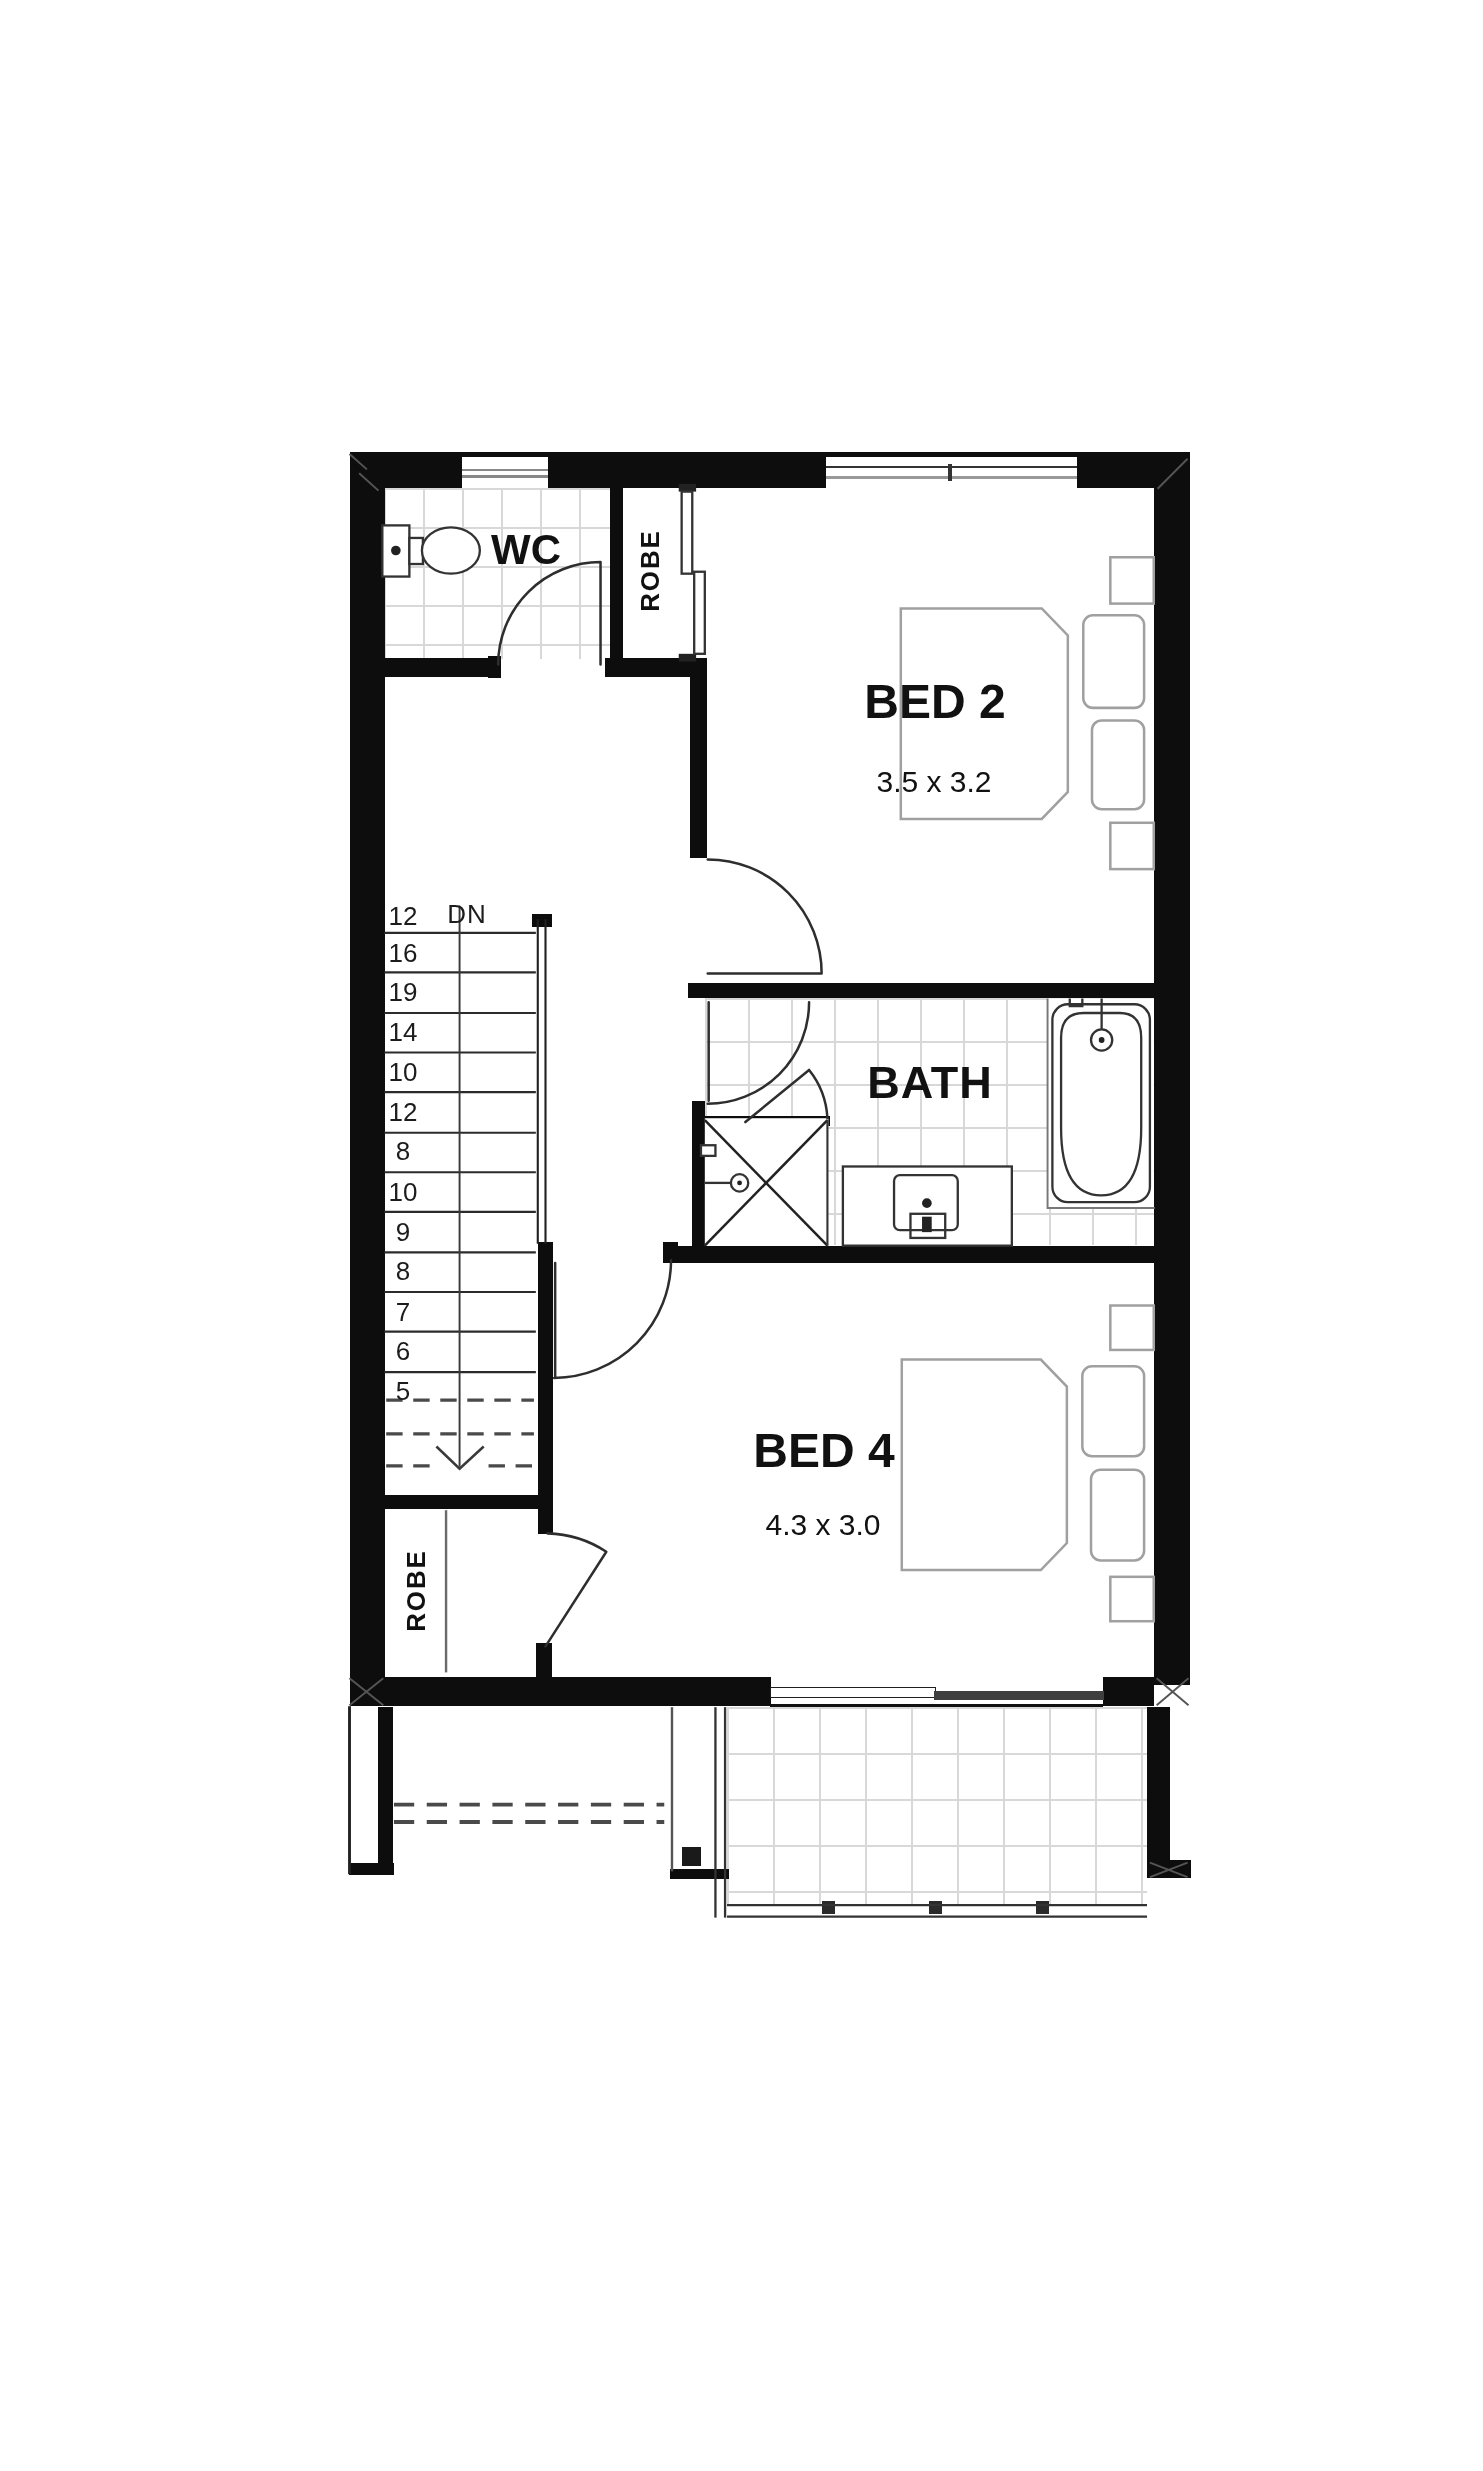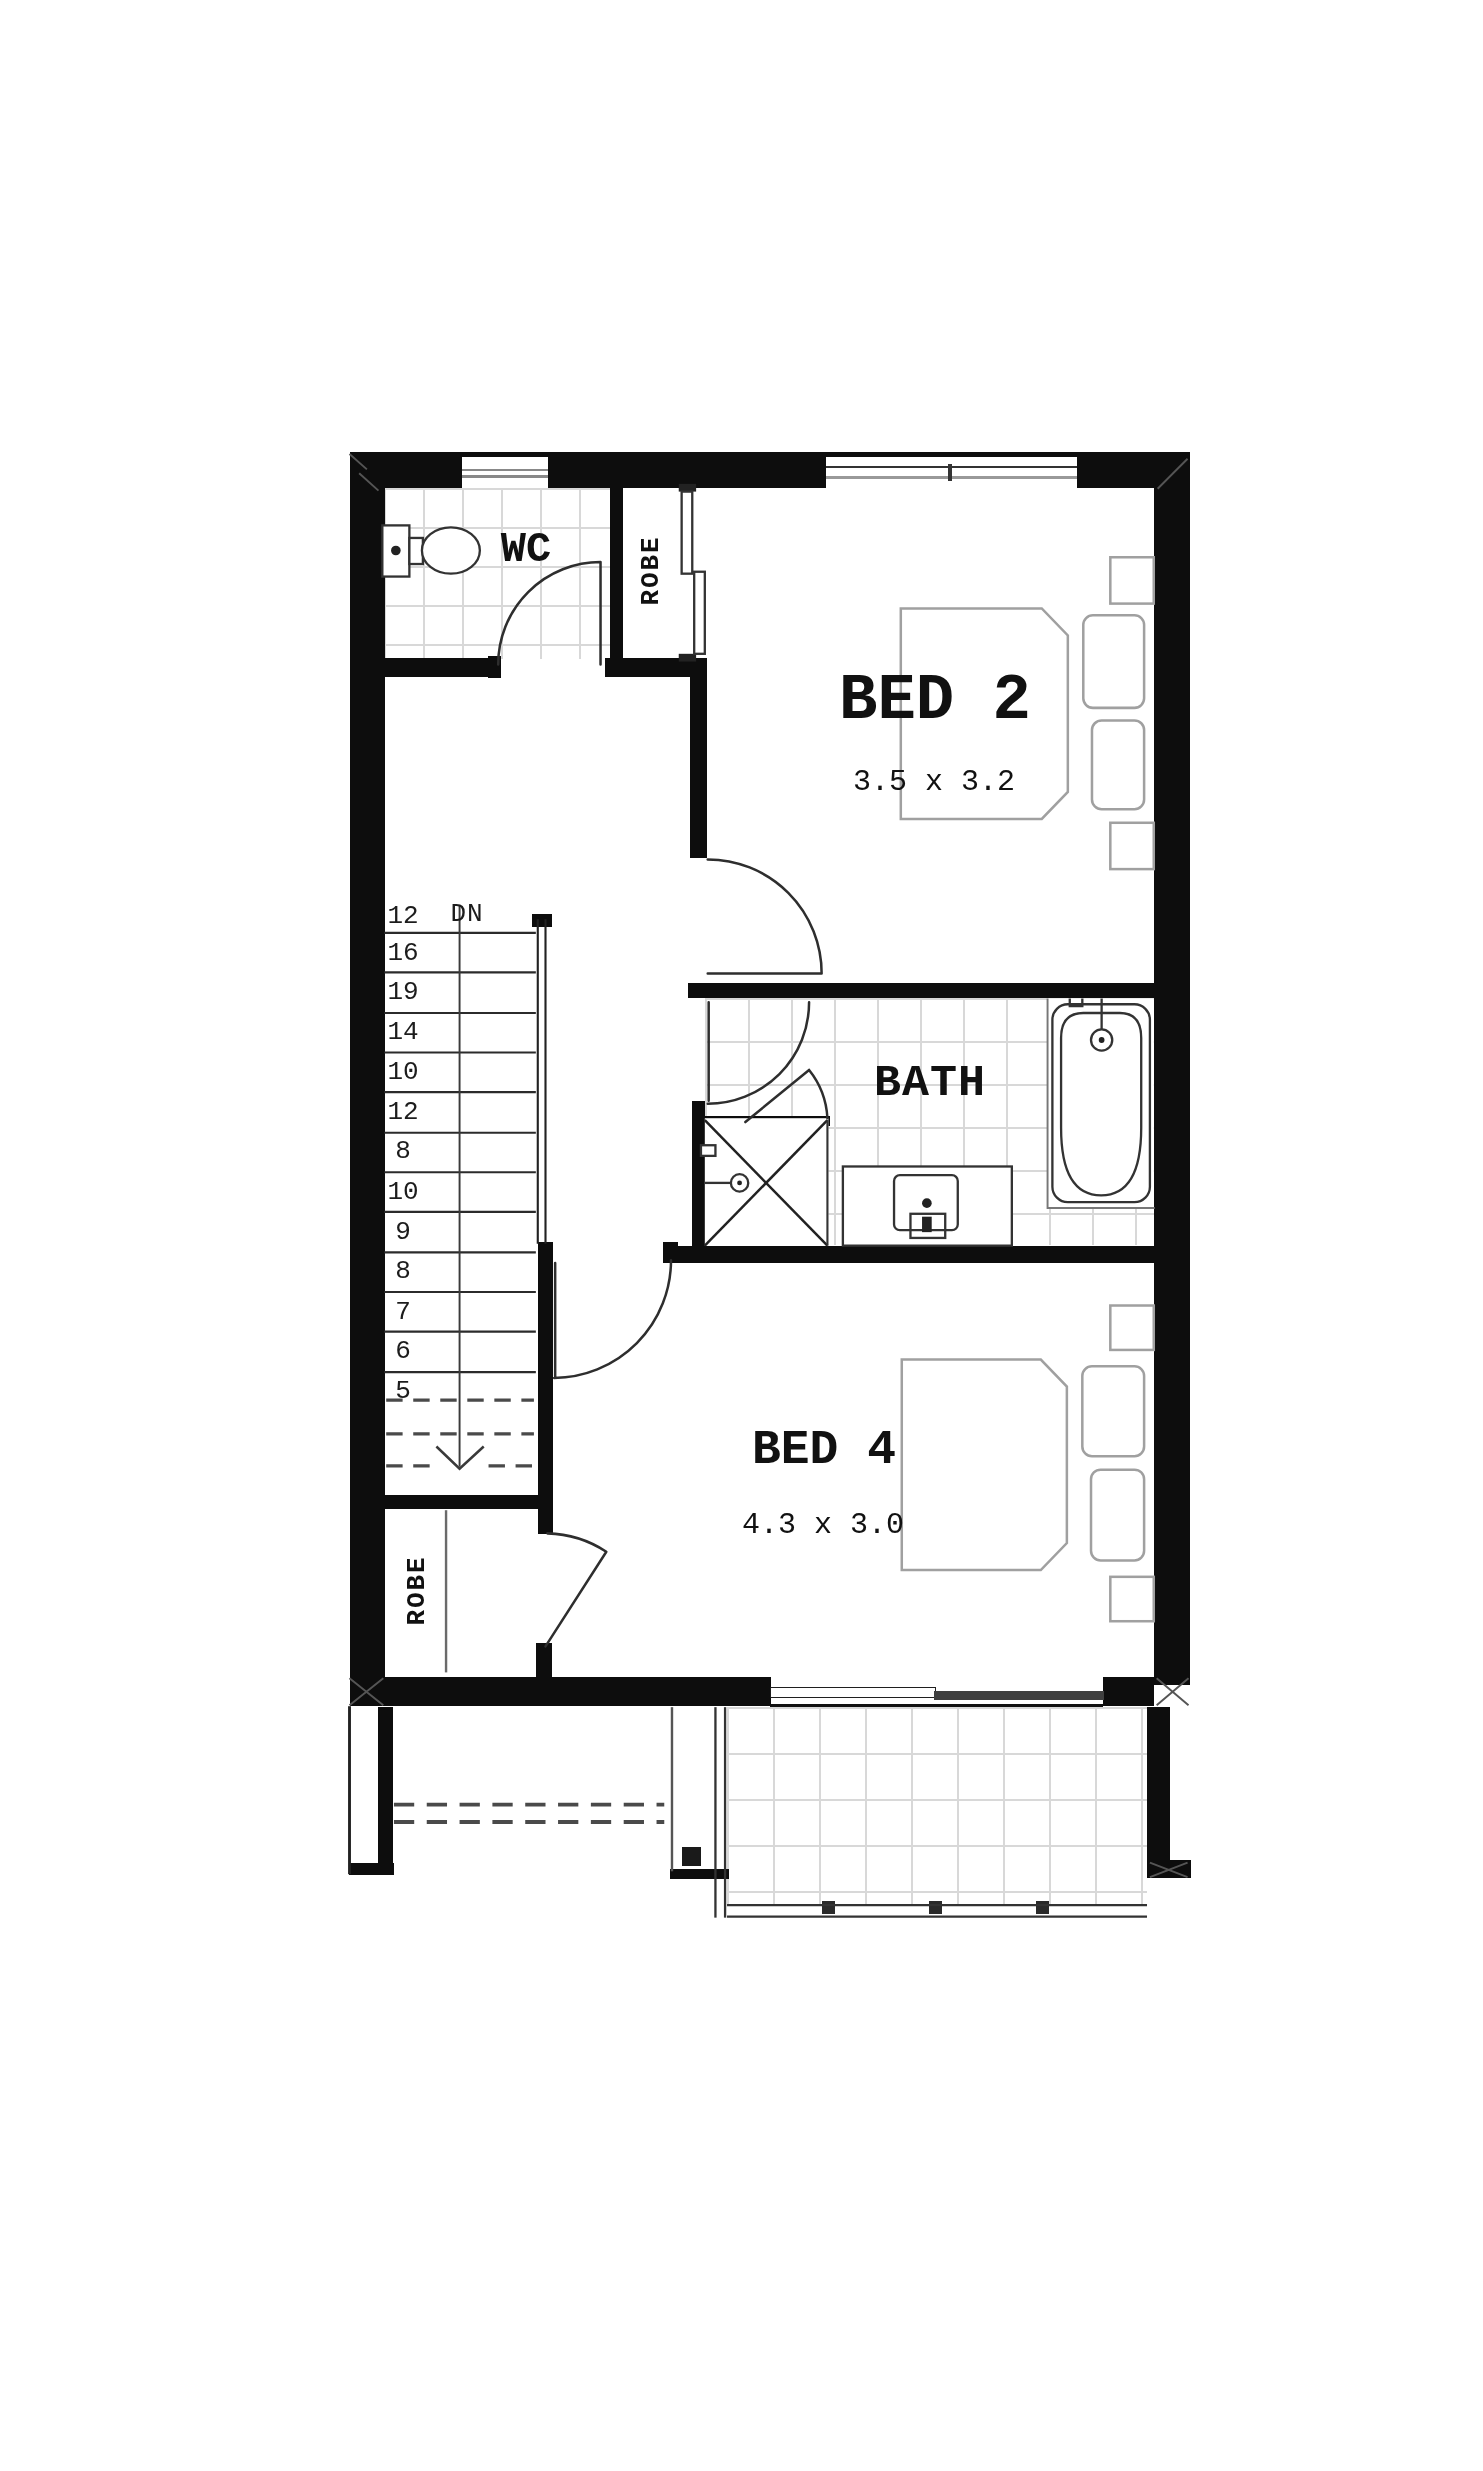--- a/index.html
+++ b/index.html
@@ -1,21 +1,21 @@
 <!DOCTYPE html>
 <html style="--wall: #0d0d0d; --door-line: #2e2e2e; --fixture-line: #333333; --furniture-line: #a0a0a0; --tile-line: #d8d8d8; --text: #111111;"><head>
 <meta charset="utf-8">
 <style>
   :root{
     --wall:#0d0d0d; --door-line:#2e2e2e; --fixture-line:#333333;
     --furniture-line:#a0a0a0; --tile-line:#d8d8d8; --text:#111111;
   }
   html,body{margin:0;padding:0;background:#ffffff;}
   #canvas{position:relative;width:1483px;height:2472px;background:#fff;overflow:hidden;
-          font-family:Liberation Mono, monospace;}
+          font-family:Liberation Sans, sans-serif;}
   .wall{position:absolute;background:var(--wall);}
   .cap{position:absolute;background:var(--wall);}
   .grid{position:absolute;background-color:#fff;
         background-image:linear-gradient(var(--tile-line) 1.9px,transparent 1.9px),
                          linear-gradient(90deg,var(--tile-line) 1.9px,transparent 1.9px);}
   .label{position:absolute;display:flex;align-items:center;justify-content:center;
          color:var(--text);font-weight:700;white-space:nowrap;}
   .dim{font-weight:500;}
   .num{position:absolute;width:42px;height:31px;text-align:center;font-size:26px;
        line-height:31px;color:#1c1c1c;font-weight:400;}
@@ -207,21 +207,21 @@
       <path d="M 362 1738 L 397 1766 M 397 1738 L 362 1766" fill="none"></path>
       <path d="M 1198 1738 L 1231 1766 M 1231 1738 L 1198 1766" fill="none"></path>
       <path d="M 1191 1929 L 1230 1944 M 1230 1929 L 1191 1944" fill="none"></path>
     </g>
   </svg>
 
   <div class="label" style="left:471px;top:525px;width:110px;height:50px;font-size:42px;">WC</div>
 
   <div class="label" style="left:602px;top:522px;width:97px;height:97px;font-size:26px;letter-spacing:1.9px;transform:rotate(-90deg);">ROBE</div>
 
-  <div class="label" style="left:819px;top:674px;width:232px;height:54px;font-size:64px;">BED 2</div>
+  <div class="label" style="left:819px;top:674px;width:232px;height:54px;font-size:48px;">BED 2</div>
   <div class="label dim" style="left:828px;top:764px;width:212px;height:35px;font-size:30px;">3.5 x 3.2</div>
 
   <div class="label" style="left:814px;top:1058px;width:232px;height:50px;font-size:45px;letter-spacing:1px;">BATH</div>
 
   <div class="label" style="left:708px;top:1423px;width:232px;height:54px;font-size:48px;">BED 4</div>
   <div class="label dim" style="left:717px;top:1479px;width:212px;height:35px;font-size:30px;margin-top:28px;">4.3 x 3.0</div>
 
   <div class="label" style="left:368px;top:1542px;width:97px;height:97px;font-size:26px;letter-spacing:1.9px;transform:rotate(-90deg);">ROBE</div>
 
 

